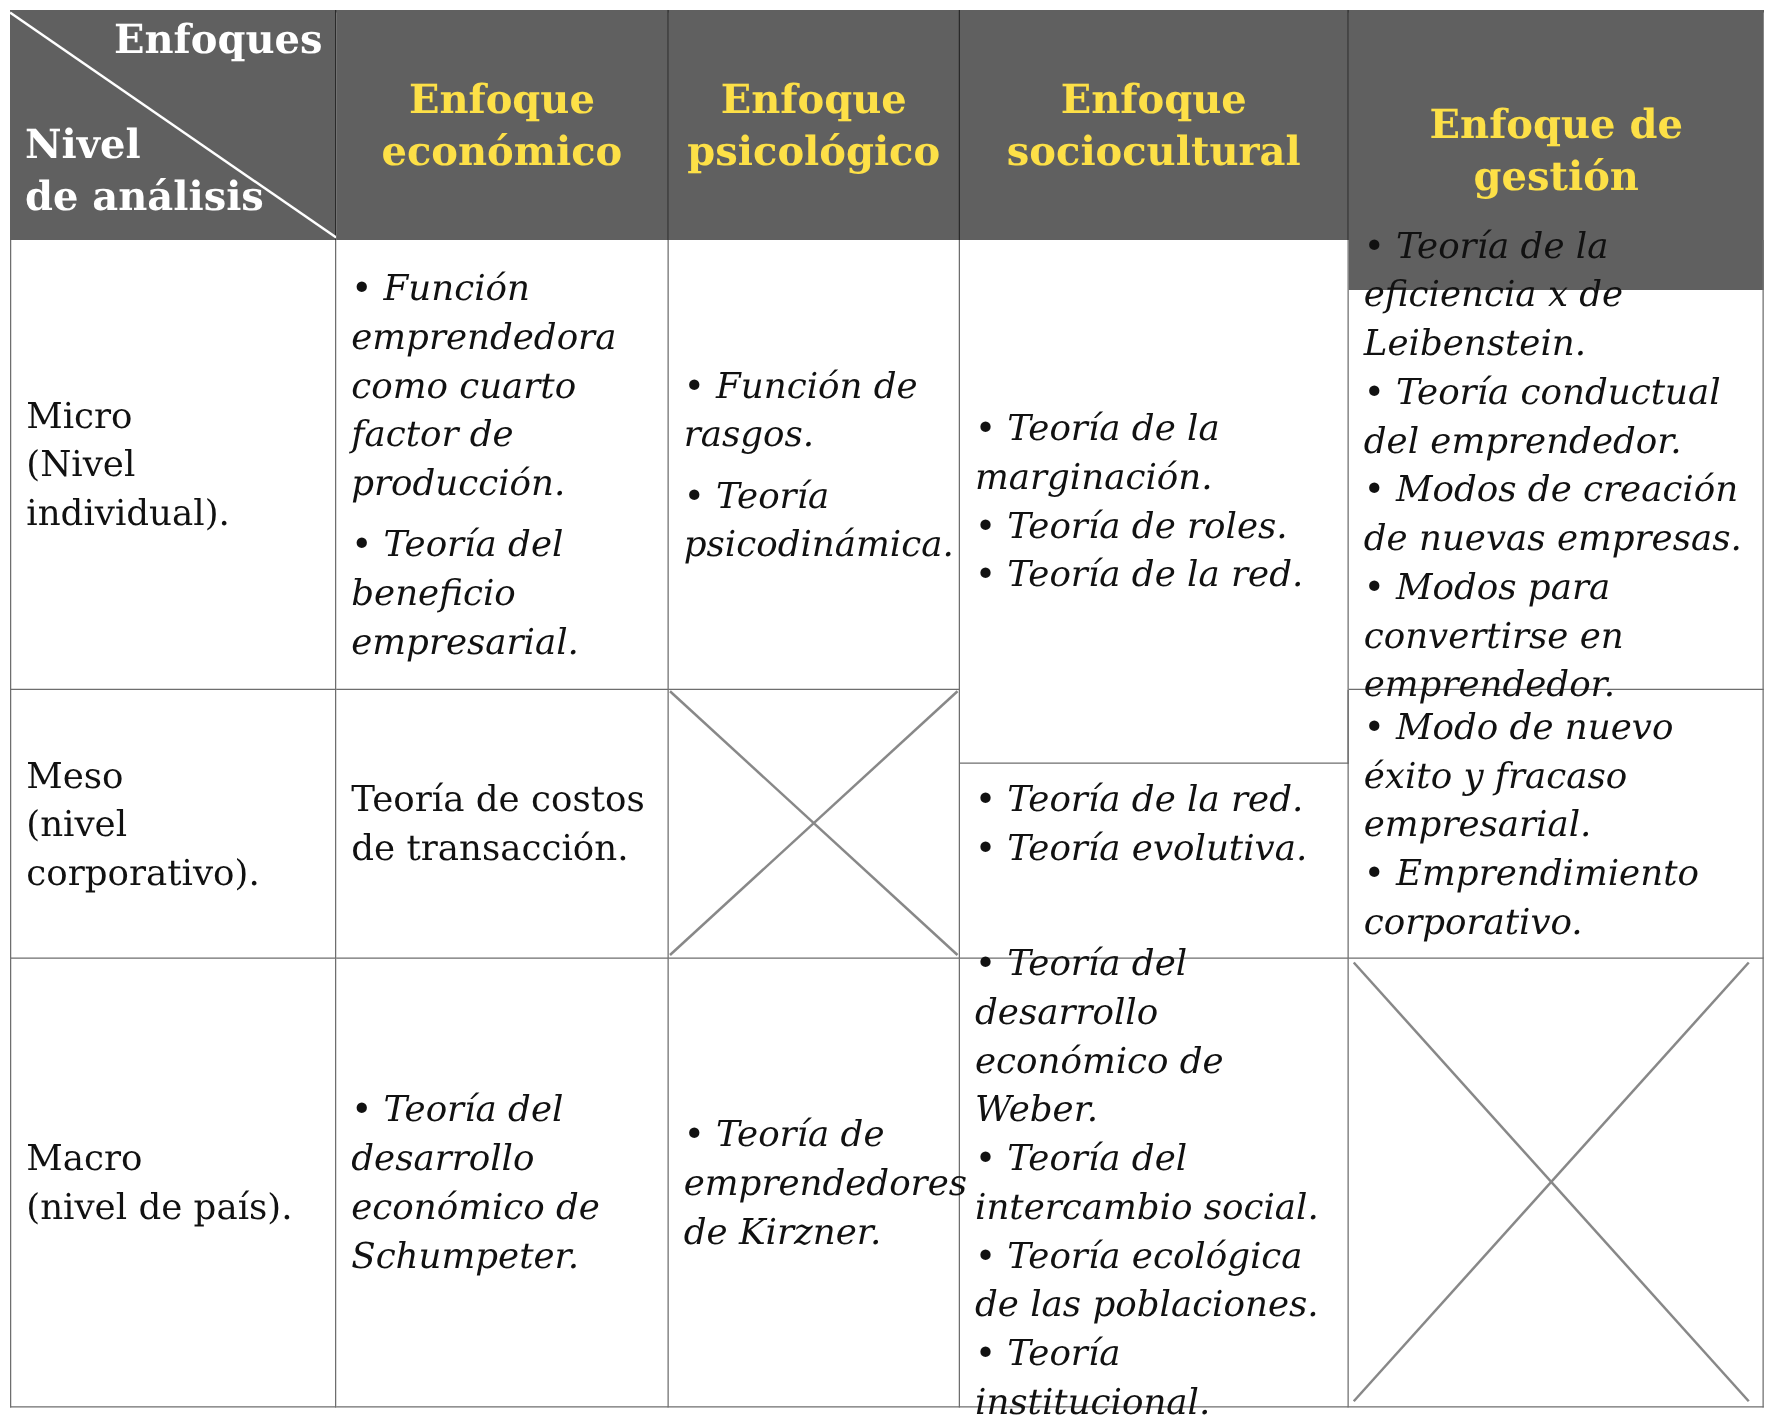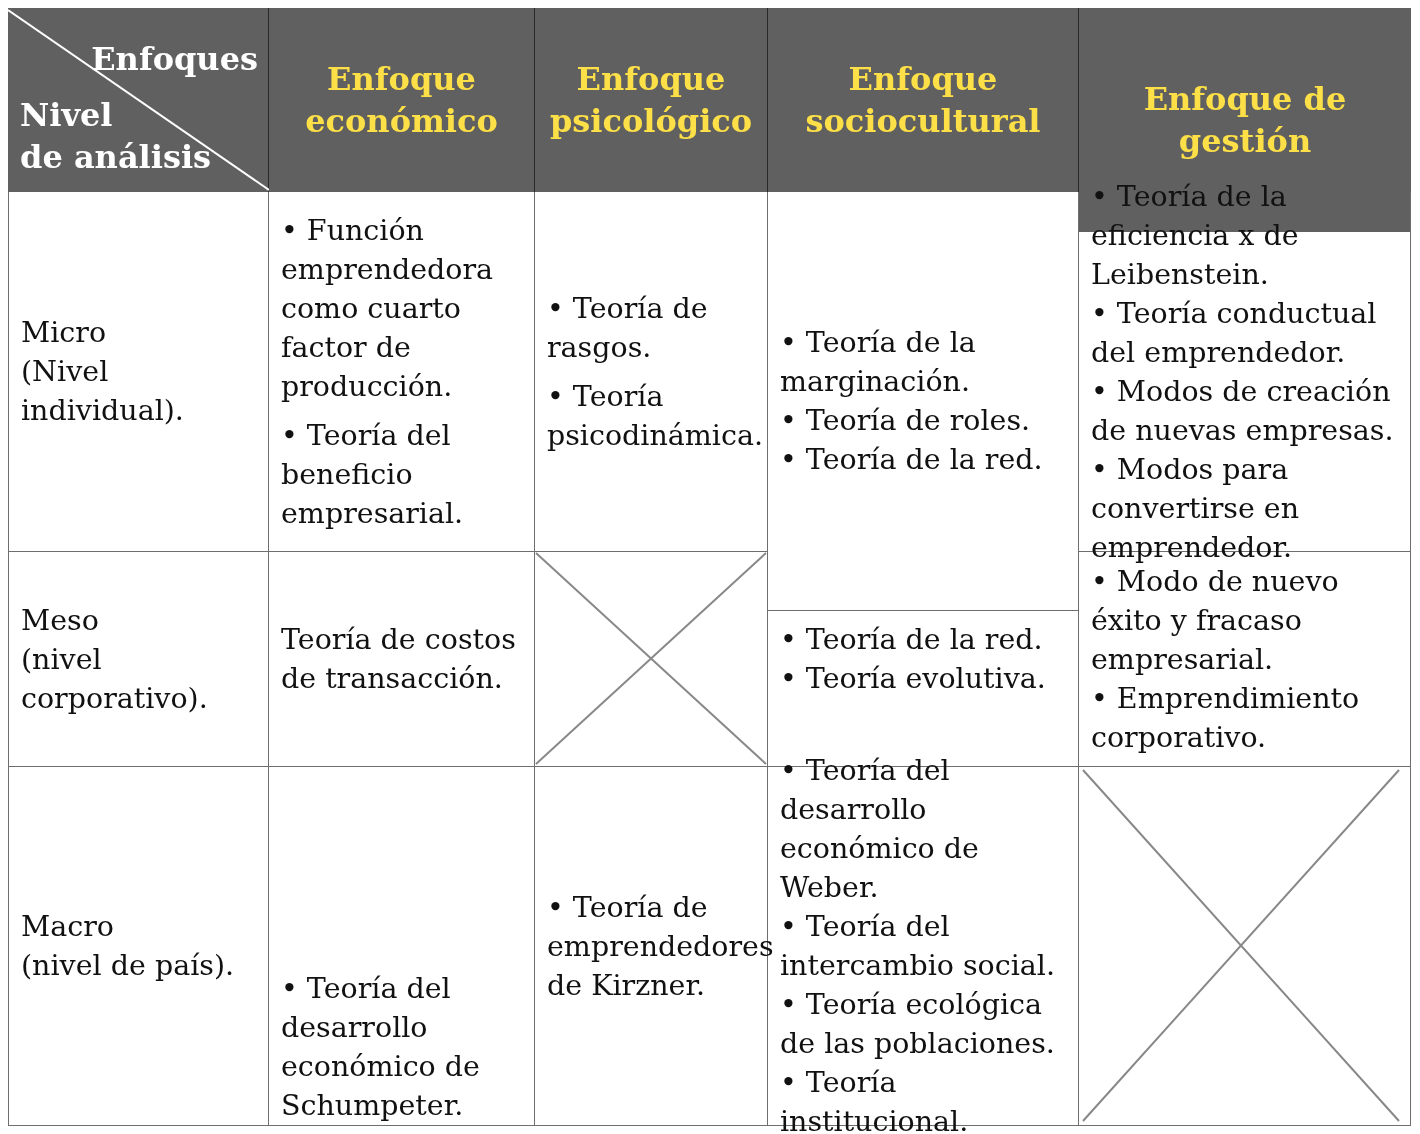--- a/index.html
+++ b/index.html
@@ -7,28 +7,28 @@
            font-family: "DejaVu Serif", "Liberation Serif", serif; color: #111111; }
     .tbl { position: absolute; left: 8px; top: 8px; width: 1403px; height: 1118px; }
     .cell { position: absolute; box-sizing: border-box; }
     .hdr { background: #606060; color: #fde047; font-weight: bold; font-size: 32px;
            line-height: 42px; display: flex; align-items: center; justify-content: center;
            text-align: center; border-right: 1px solid #2a2a2a; }
     .hdr.last { border-right: none; }
     .corner { background: #606060; color: #ffffff; font-weight: bold; font-size: 32px;
               line-height: 42px; border-right: 1px solid #2a2a2a; }
     .corner svg { position: absolute; left: 0; top: 0; }
-    .corner .top-label { position: absolute; right: 10px; top: 30px; }
+    .corner .top-label { position: absolute; right: 10px; top: 2px; }
     .corner .bot-label { position: absolute; left: 12px; bottom: 14px; }
     .body-cell { border-right: 1px solid #6e6e6e; border-bottom: 1px solid #6e6e6e;
                  font-size: 28.5px; line-height: 39px; display: flex; align-items: center;
                  padding: 0 12px; }
     .body-cell.first-col { border-left: 1px solid #6e6e6e; }
     .ul { margin: 0; padding: 0; list-style: none; }
-    .ul li { margin: 0; }
+    .ul li { margin: 0; font-style: italic; }
     .ul.spaced li + li { margin-top: 10px; }
     .x-cell svg { position: absolute; left: 0; top: 0; }
     .topline { position: absolute; left: 0; top: 0; width: 1403px; height: 2px; background: #1a1a1a; }
   </style>
 </head>
 <body>
 
 <div class="tbl">
   <div class="topline"></div>
 
@@ -59,21 +59,21 @@
     <div><span>Micro</span><br><span>(Nivel</span><br><span>individual).</span></div>
   </div>
   <div class="cell body-cell" style="left:261px; top:184px; width:266px; height:360px;">
     <ul class="ul spaced">
       <li>• Función emprendedora como cuarto factor de producción.</li>
       <li>• Teoría del beneficio empresarial.</li>
     </ul>
   </div>
   <div class="cell body-cell" style="left:527px; top:184px; width:233px; height:360px;">
     <ul class="ul spaced">
-      <li>• Teoría de rasgos.</li>
+      <li>• Función de rasgos.</li>
       <li>• Teoría psicodinámica.</li>
     </ul>
   </div>
   <div class="cell body-cell" style="left:760px; top:184px; width:311px; height:419px;">
     <ul class="ul">
       <li>• Teoría de la marginación.</li>
       <li>• Teoría de roles.</li>
       <li>• Teoría de la red.</li>
     </ul>
   </div>
@@ -107,21 +107,21 @@
   <div class="cell body-cell" style="left:1071px; top:544px; width:332px; height:215px;">
     <ul class="ul">
       <li>• Modo de nuevo éxito y fracaso empresarial.</li>
       <li>• Emprendimiento corporativo.</li>
     </ul>
   </div>
 
   <div class="cell body-cell first-col" style="left:0; top:759px; width:261px; height:359px;">
     <div><span>Macro</span><br><span>(nivel de país).</span></div>
   </div>
-  <div class="cell body-cell" style="left:261px; top:759px; width:266px; height:359px;align-items:flex-end;">
+  <div class="cell body-cell" style="left:261px; top:759px; width:266px; height:359px;">
     <ul class="ul">
       <li>• Teoría del desarrollo económico de Schumpeter.</li>
     </ul>
   </div>
   <div class="cell body-cell" style="left:527px; top:759px; width:233px; height:359px;">
     <ul class="ul">
       <li>• Teoría de emprendedores de Kirzner.</li>
     </ul>
   </div>
   <div class="cell body-cell" style="left:760px; top:759px; width:311px; height:359px;">

